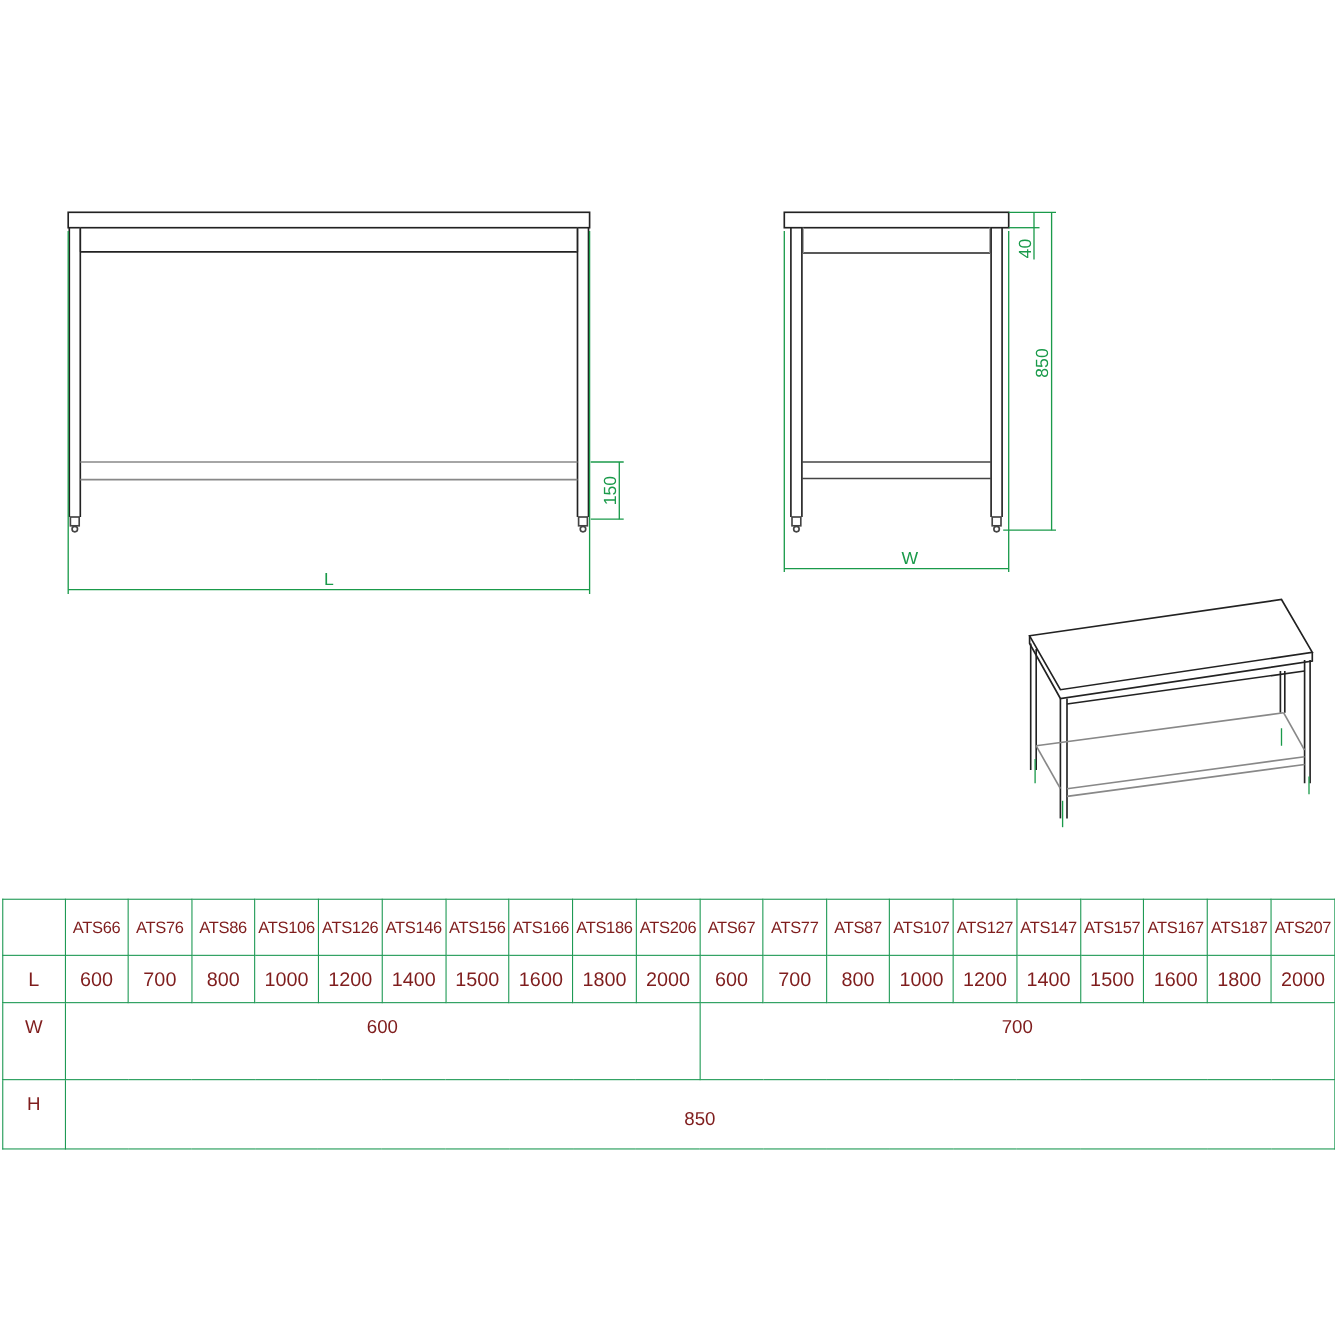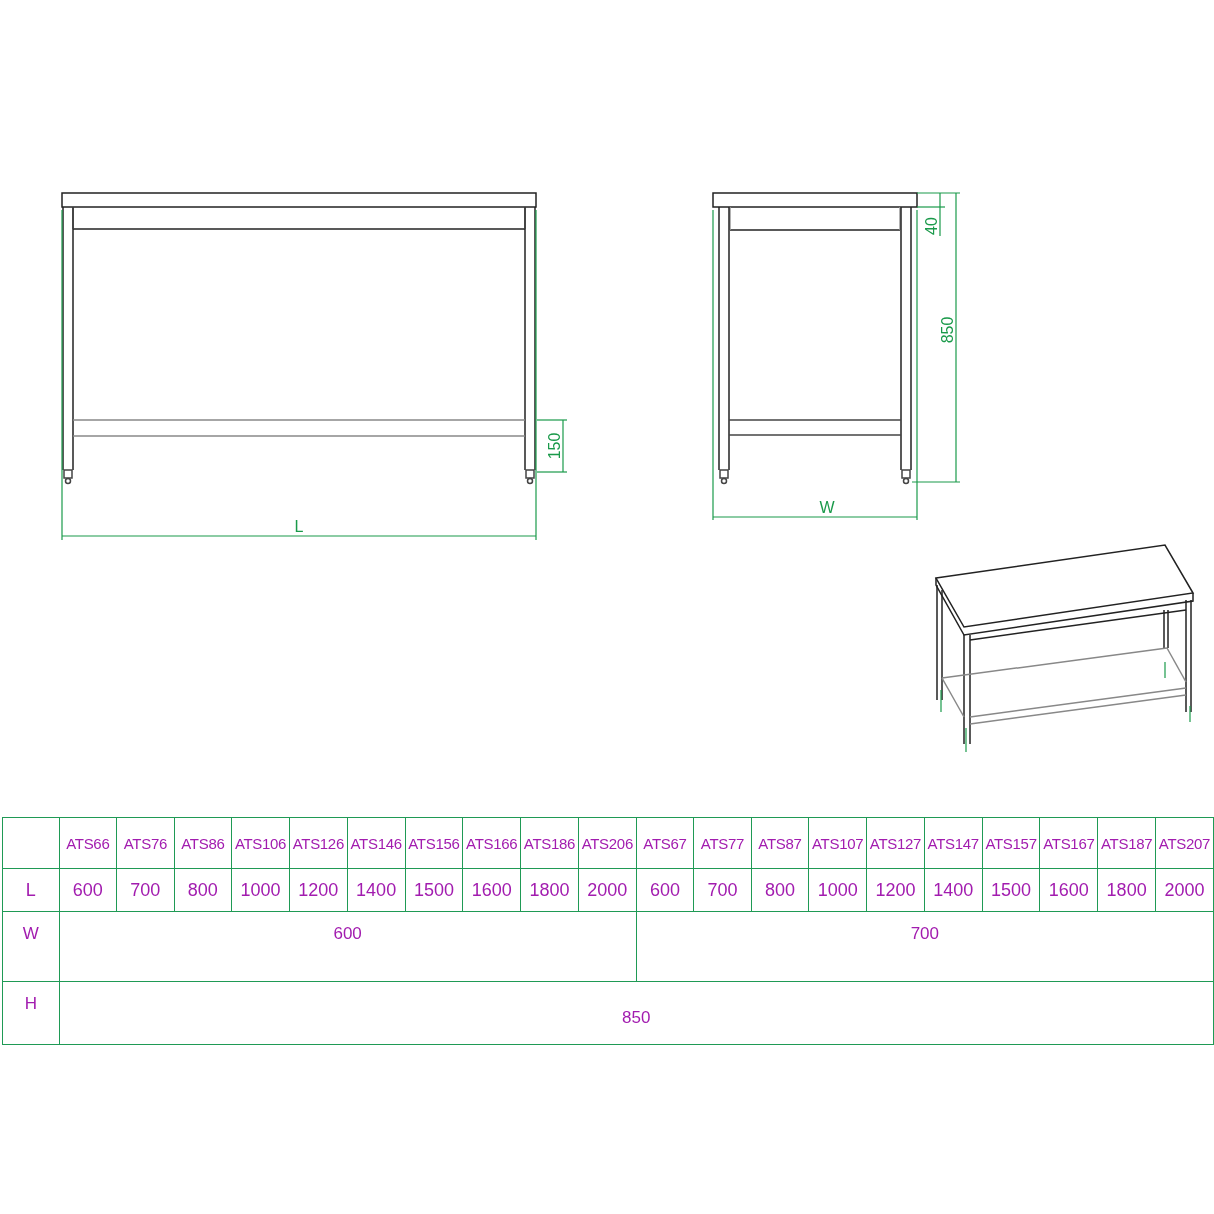--- a/index.html
+++ b/index.html
@@ -1,21 +1,21 @@
 <!DOCTYPE html>
 <html><head>
 <meta charset="utf-8">
 <style>
   html, body { margin: 0; padding: 0; background: #ffffff; }
   body { width: 1214px; height: 1214px; position: relative; overflow: hidden;
          font-family: "Liberation Sans", "DejaVu Sans", sans-serif; }
   .drawing { position: absolute; left: 0; top: 0; width: 1214px; height: 800px; }
   .dim-text { fill: #1a9a4a; font-family: "Liberation Sans", "DejaVu Sans", sans-serif; font-size: 16px; }
   .spec-table { position: absolute; left: 2px; top: 817px; border-collapse: collapse;
-                table-layout: fixed; color: #a21caf; }
+                table-layout: fixed; color: #7f1d1d; }
   .spec-table td { border: 1.5px solid #1f9a55; padding: 0; text-align: center;
                    font-size: 17px; white-space: nowrap; overflow: visible; }
   .spec-table tr.hdr td { height: 50px; font-size: 15px; vertical-align: middle; letter-spacing: -0.3px; }
   .spec-table tr.len td { height: 42px; font-size: 18px; }
   .spec-table tr.wid td { height: 57px; font-size: 17px; vertical-align: top; padding-top: 12px; }
   .spec-table tr.hgt td { height: 50px; font-size: 17px; vertical-align: middle; }
   .spec-table td.rowlabel { width: 57px; }
   .spec-table td.model { width: 57px; }
   .spec-table tr.hgt td.val { vertical-align: middle; padding-top: 10px; }
   .spec-table tr.hgt td.rowlabel { vertical-align: top; padding-top: 12px; }

